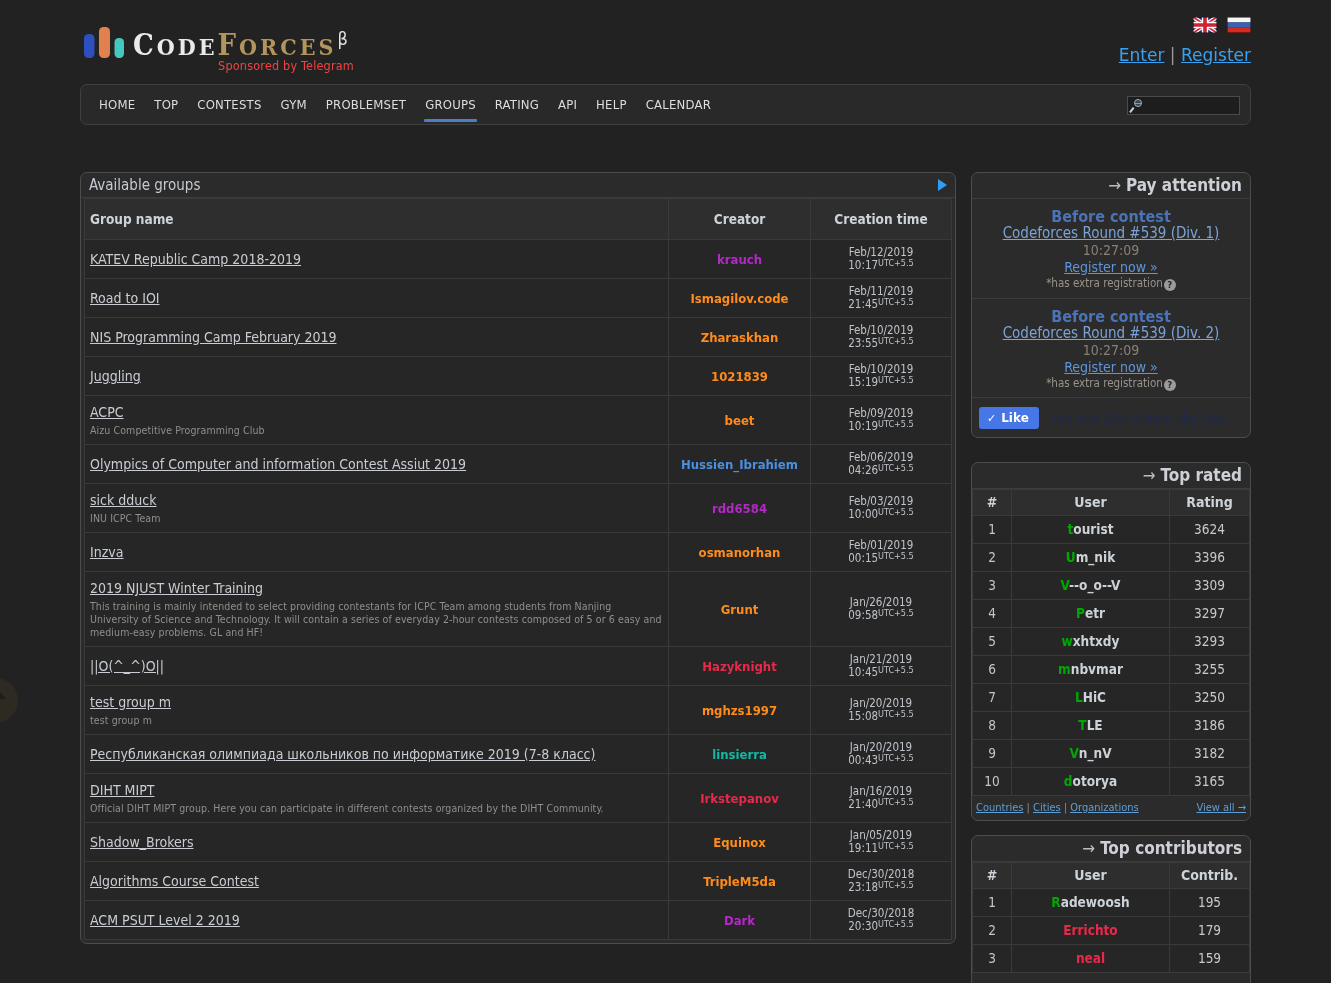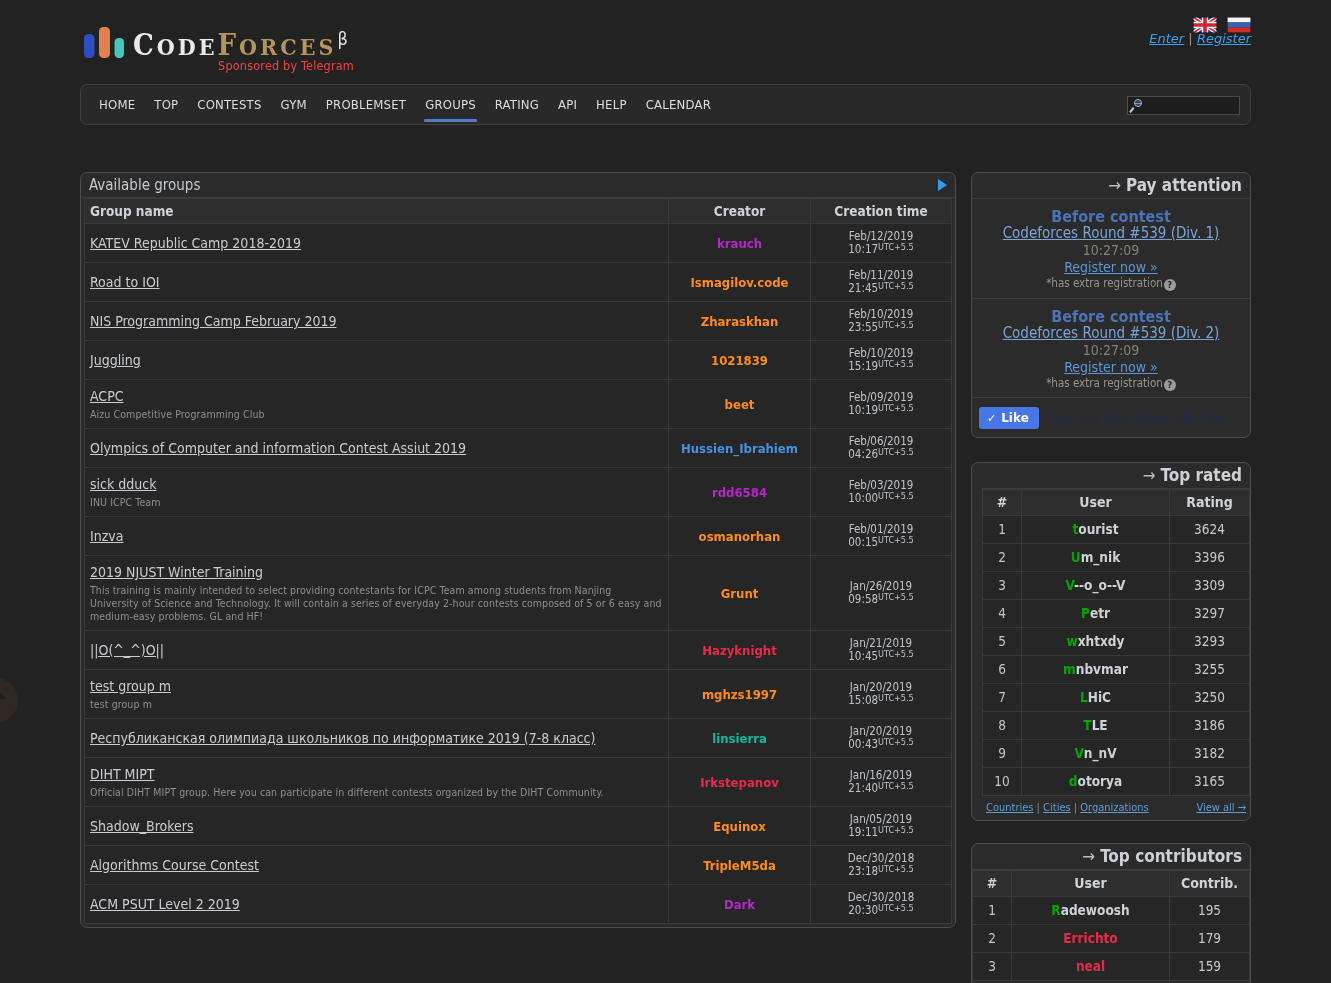--- a/index.html
+++ b/index.html
@@ -23,21 +23,21 @@
   .logo-text .big { font-size:29px; }
   .logo-text .small { font-size:23px; }
   .lg-code { color:#e9eaeb; }
   .lg-forces { color:#b3945c; }
   .lg-beta { color:#e3e3e3; font-size:18px; font-weight:normal; position:relative; top:-10px; left:1px;
     font-family:"DejaVu Sans",sans-serif; }
   .sponsored { position:absolute; left:51px; top:32px; width:221px; text-align:right;
     font-size:12.5px; color:#ef4444; letter-spacing:0.2px; }
   .lang { position:absolute; right:0; top:17px; }
   .lang svg { display:inline-block; margin-left:5px; vertical-align:top; }
-  .auth { position:absolute; right:0; top:31px; font-size:13px; color:#9a9a9a; font-stretch:normal;font-style:italic; }
+  .auth { position:absolute; right:0; top:45px; font-size:17px; color:#9a9a9a; font-stretch:normal; }
   .auth a { color:#38a1f1; }
 
   
   .menu { position:relative; height:41px; background:#292929; border:1px solid #404040; border-radius:7px; }
   .menu ul { list-style:none; margin:0; padding:0 0 0 18px; }
   .menu li { display:inline-block; margin-right:19px; line-height:39px; font-size:13px;
     color:#dcdee0; letter-spacing:0.2px; position:relative; cursor:pointer; }
   .menu li.active::after { content:""; position:absolute; left:-1px; right:-1px; bottom:2px; height:3px;
     background:#4f7cc4; border-radius:1px; }
   .searchbox { position:absolute; right:10px; top:11px; width:113px; height:19px;
@@ -59,21 +59,21 @@
   .roundbox { background:#2b2b2b; border:1px solid #4d4d4d; border-radius:7px; }
 
   
   .main-caption { position:relative; height:25px; line-height:25px; padding:0 8px; font-size:15px;
     color:#c5cad1; border-bottom:1px solid #3c3c3c; }
   .caption-arrow { position:absolute; right:8px; top:6px; width:0; height:0;
     border-left:9px solid #2f9df5; border-top:6.5px solid transparent; border-bottom:6.5px solid transparent; }
   .dt-wrap { padding:0 3px 3px; }
   table.groups { width:100%; border-collapse:collapse; background:#262626; table-layout:fixed; }
   table.groups th, table.groups td { border:1px solid #3a3a3a; }
-  table.groups th { background:#2e2e2e; color:#ced3d9; font-size:13.5px; padding:4px 5px; height:25px; }
+  table.groups th { background:#2e2e2e; color:#ced3d9; font-size:13.5px; padding:12px 5px; height:25px; }
   th.col-name { text-align:left; }
   col.c-name { width:auto; }
   col.c-creator { width:142px; }
   col.c-time { width:141px; }
   table.groups td { padding:6px 5px; vertical-align:middle; }
   tr.has-sub td { padding-top:7px; padding-bottom:7px; }
   .gname { line-height:17px; }
   .gname a { color:#c9cdd3; font-size:14px; line-height:17px; }
   .gsub { color:#8f8f8f; font-size:10.5px; line-height:13px; margin-top:3px; letter-spacing:0.1px; }
   td.creator { text-align:center; font-weight:bold; font-size:13px; }
@@ -82,21 +82,21 @@
   td.ctime sup { font-size:9px; line-height:0; vertical-align:3.5px;margin-top:21px; }
 
   .c-violet { color:#b428c8; }
   .c-orange { color:#ff8c1a; }
   .c-blue   { color:#4a90e2; }
   .c-red    { color:#e8294a; }
   .c-teal   { color:#12b9a4; }
 
   
   .sb-box { margin-bottom:24px; }
-  .sb-box + #contests, [data-name=top-rated-box] { margin-bottom:22px;padding-left:10px; }
+  .sb-box + #contests, [data-name=top-rated-box] { margin-bottom:14px; }
   .sb-caption { height:26px; line-height:25px; padding:0 8px; font-size:17px; font-weight:bold;
     color:#cdd1d6; border-bottom:1px solid #3c3c3c;text-align:right; }
   .sb-caption .arrow { font-weight:normal; color:#bdbdbd; margin-right:5px; }
 
   .contest-block { text-align:center; padding:9px 6px 6.5px; border-bottom:1px solid #3c3c3c; }
   .before { color:#4a73b8; font-weight:bold; font-size:16px; line-height:17px; }
   .contest-name { line-height:17px; font-size:15px; }
   .contest-name a { color:#7ba3d6; }
   .countdown { color:#8a8174; font-size:14px; line-height:17px; }
   .register { line-height:17px; font-size:14px; }

